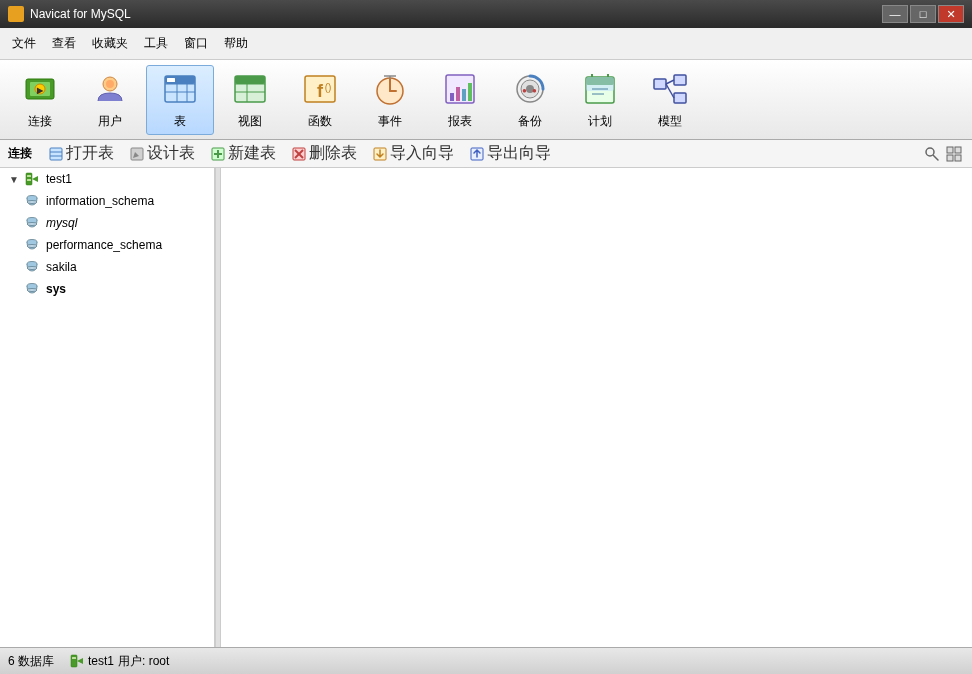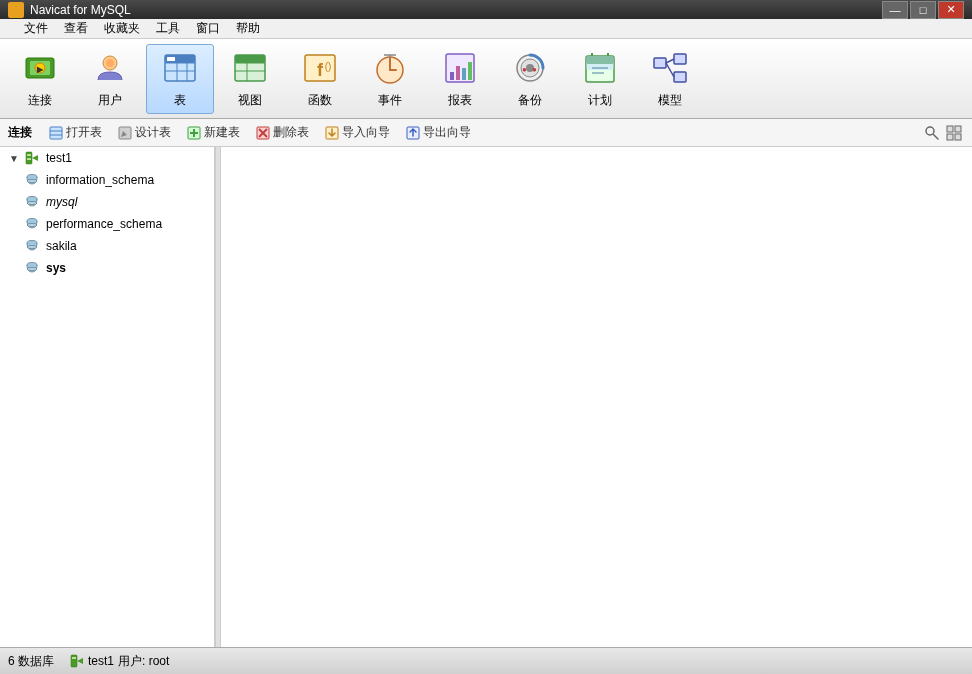--- a/index.html
+++ b/index.html
@@ -11,21 +11,21 @@
       height: 674px;
       overflow: hidden;
       display: flex;
       flex-direction: column;
     }
 
     
     .titlebar {
       background: linear-gradient(to bottom, #4a4a4a, #2a2a2a);
       color: white;
-      height: 19px;
+      height: 28px;
       display: flex;
       align-items: center;
       justify-content: space-between;
       padding: 0 8px;
       user-select: none;
     }
     .titlebar-left {
       display: flex;
       align-items: center;
       gap: 6px;
@@ -58,24 +58,24 @@
       display: flex;
       align-items: center;
       justify-content: center;
     }
     .titlebar-btn.close { background: #c0392b; }
 
     
     .menubar {
       background: #f0f0f0;
       border-bottom: 1px solid #ccc;
-      height: 20px;
-      display: flex;
-      align-items: center;
-      padding: 0 16px;
+      height: 32px;
+      display: flex;
+      align-items: center;
+      padding: 0 4px;
     }
     .menu-item {
       padding: 2px 8px;
       cursor: pointer;
       color: #000;
       font-size: 12px;
     }
 
     
     .toolbar {
@@ -132,21 +132,21 @@
       color: #000;
       font-weight: bold;
       margin-right: 8px;
     }
     .action-btn {
       display: flex;
       align-items: center;
       gap: 3px;
       padding: 2px 6px;
       cursor: pointer;
-      font-size: 12px;
+      font-size: 16px;
       color: #333;
       border: 1px solid transparent;
       border-radius: 2px;
     }
     .action-spacer { flex: 1; }
     .action-search {
       width: 20px;
       height: 20px;
       cursor: pointer;
       display: flex;

